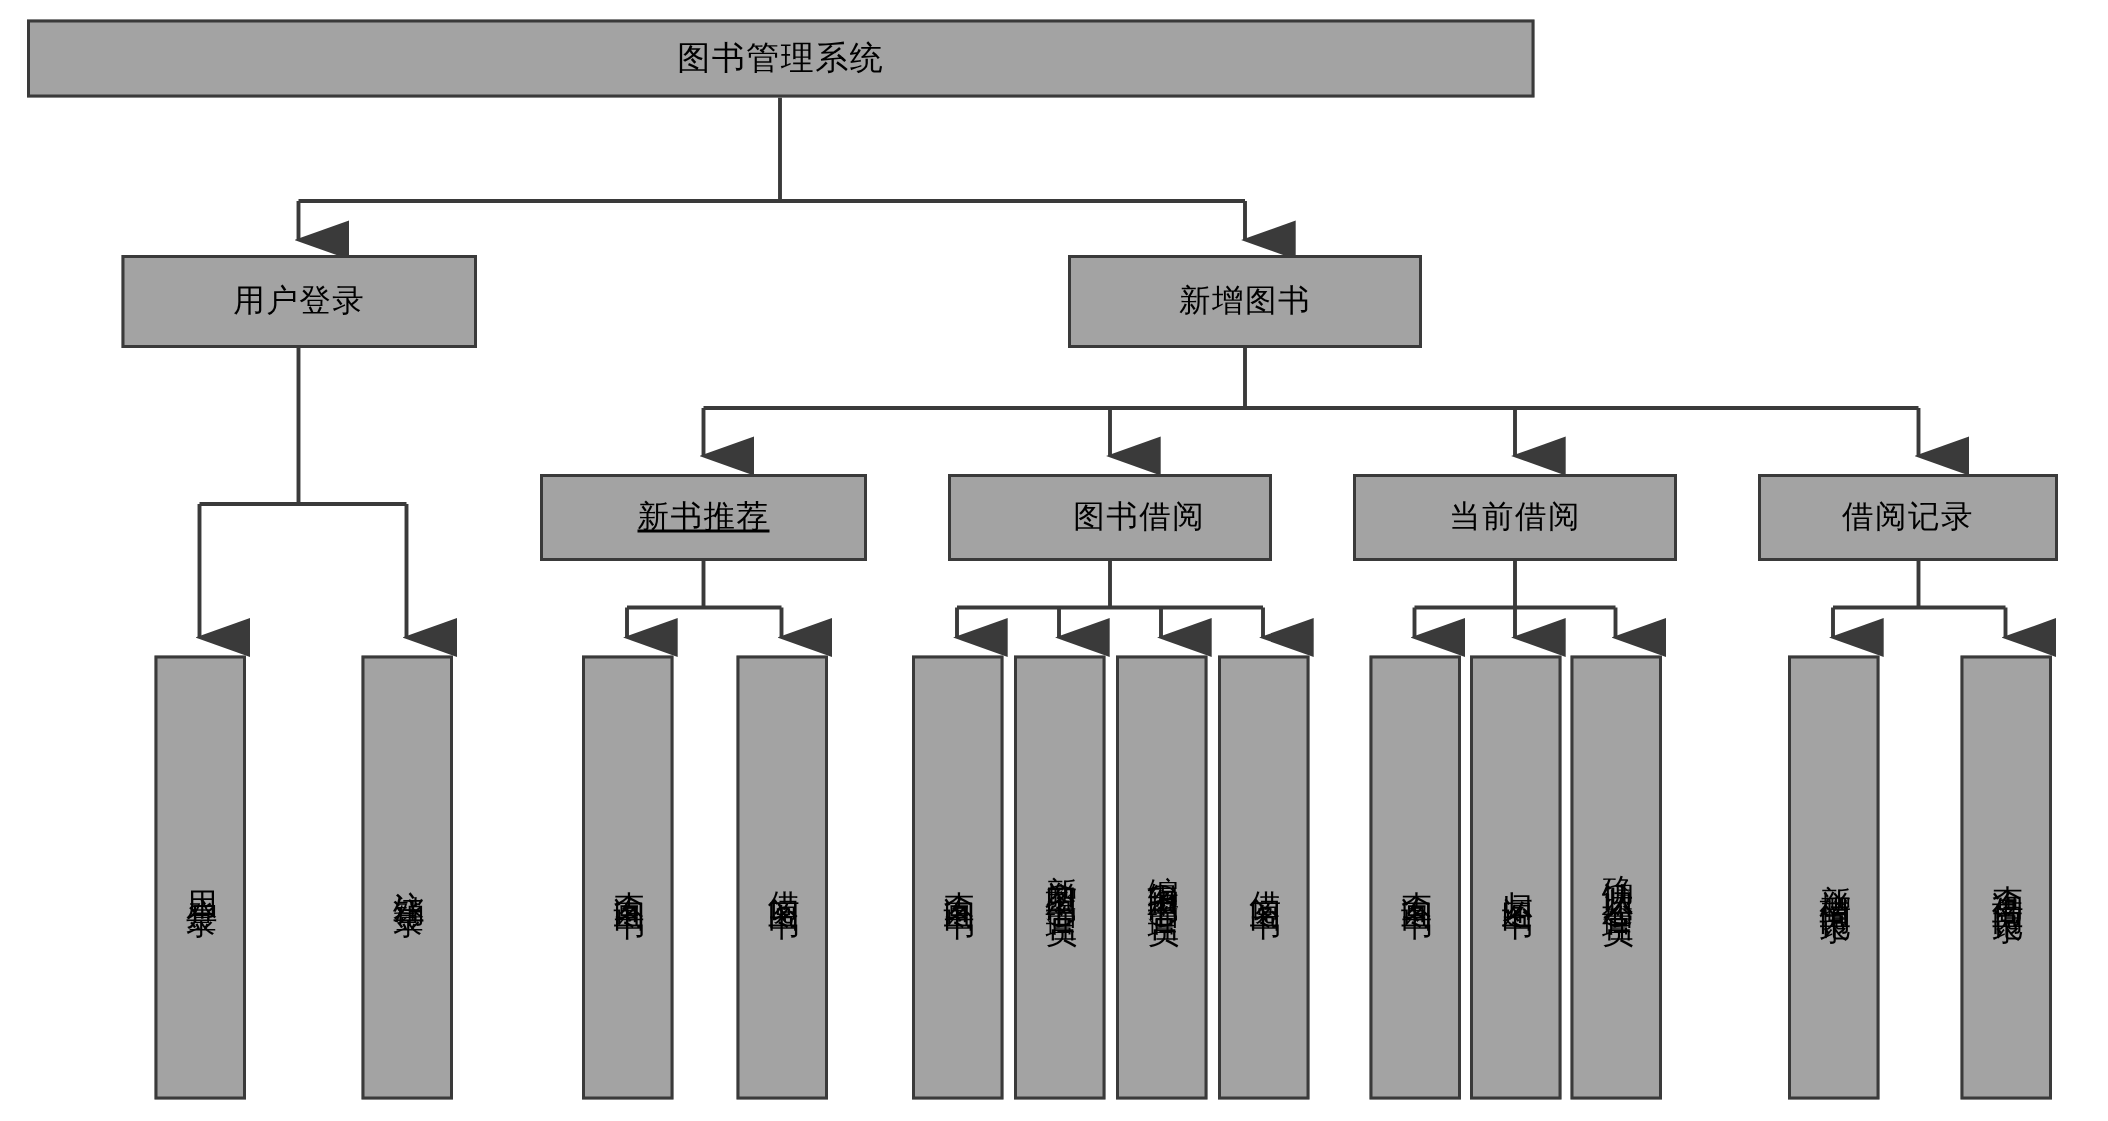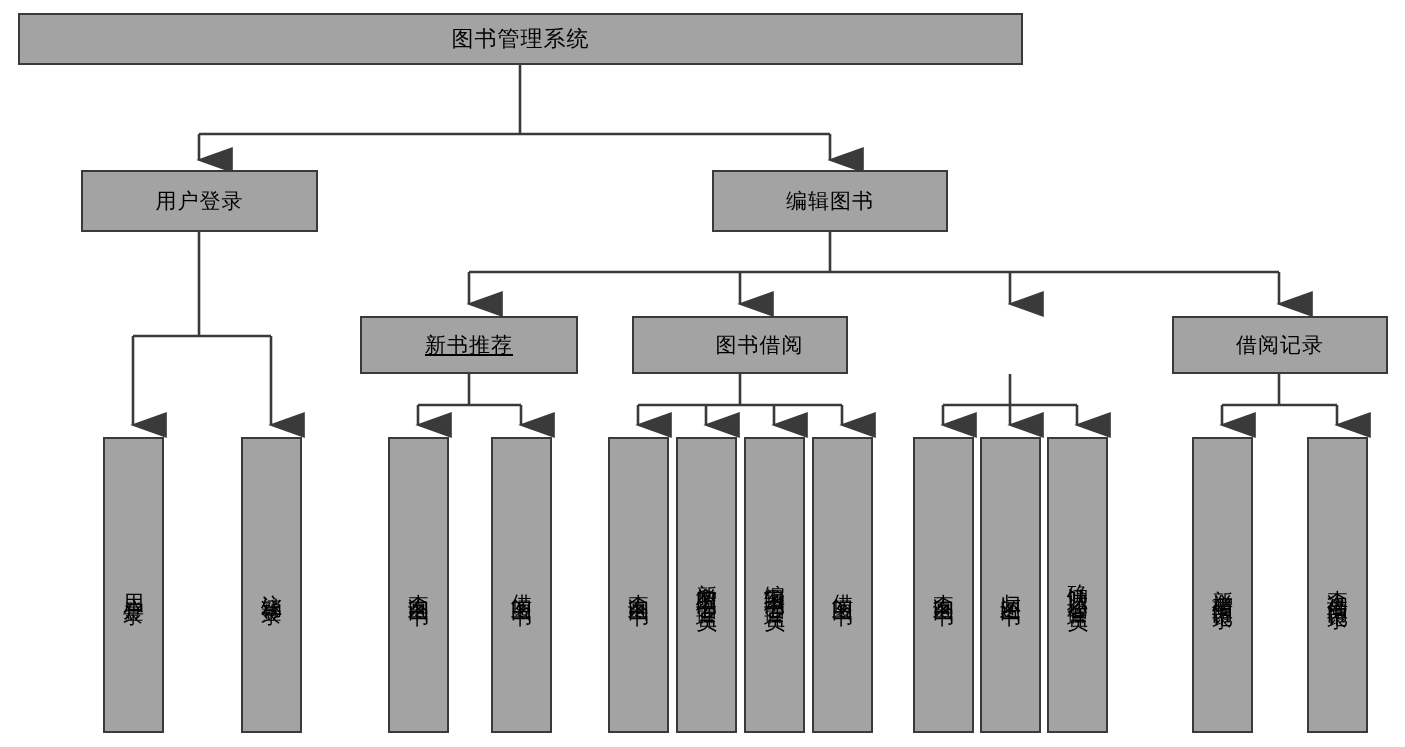--- a/index.html
+++ b/index.html
@@ -125,30 +125,33 @@
   </svg>
 
   <div class="node node-root" style="left:18px; top:13px; width:1005px; height:52px;">
     <span>图书管理系统</span>
   </div>
 
   <div class="node node-h" style="left:81px; top:170px; width:237px; height:62px;">
     <span>用户登录</span>
   </div>
   <div class="node node-h" style="left:712px; top:170px; width:236px; height:62px;">
-    <span>编辑图书</span>
+    <span>新增图书</span>
   </div>
 
   <div class="node node-h" style="left:360px; top:316px; width:218px; height:58px;text-decoration:underline;">
     <span>新书推荐</span>
   </div>
   <div class="node node-h" style="left:632px; top:316px; width:216px; height:58px;padding-left:39px;">
     <span>图书借阅</span>
   </div>
-  <div class="node node-h" style="left:1172px; top:316px; width:216px; height:58px;">
+  <div class="node node-h" style="left:902px; top:316px; width:216px; height:58px;">
+    <span>当前借阅</span>
+  </div>
+  <div class="node node-h" style="left:1172px; top:316px; width:200px; height:58px;">
     <span>借阅记录</span>
   </div>
 
   <div class="node node-v" style="left:103px; top:437px; width:61px; height:296px;">
     <span>用户登录</span>
   </div>
   <div class="node node-v" style="left:241px; top:437px; width:61px; height:296px;">
     <span>注销登录</span>
   </div>
 

